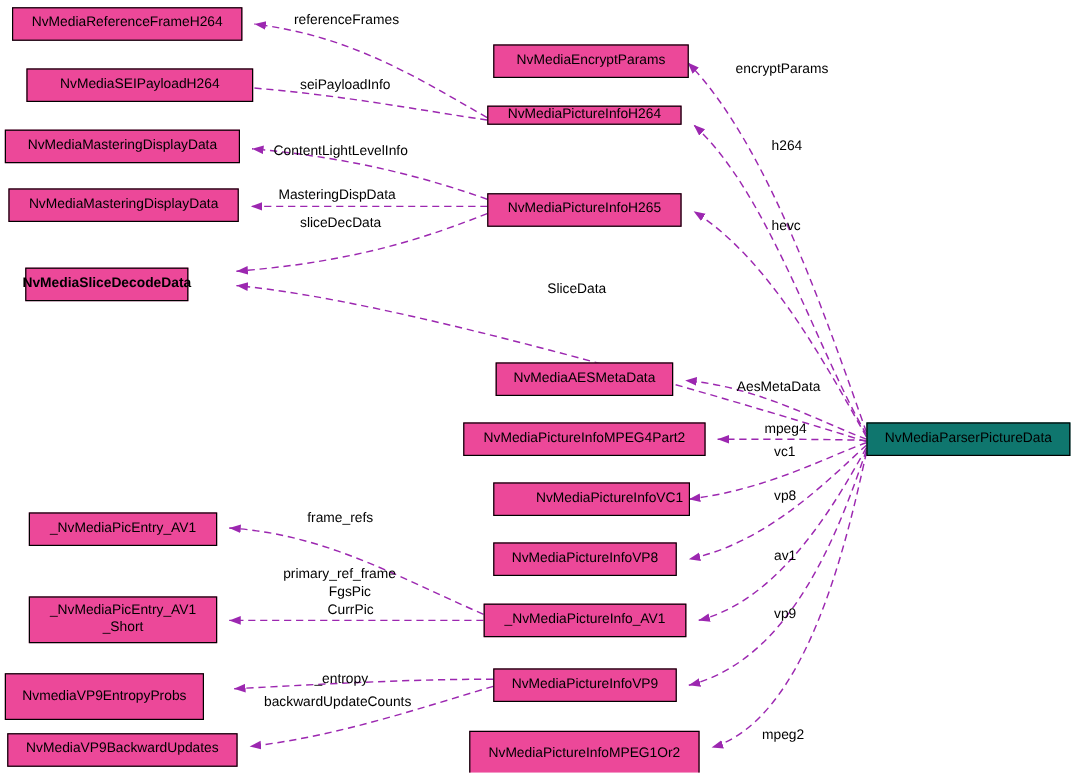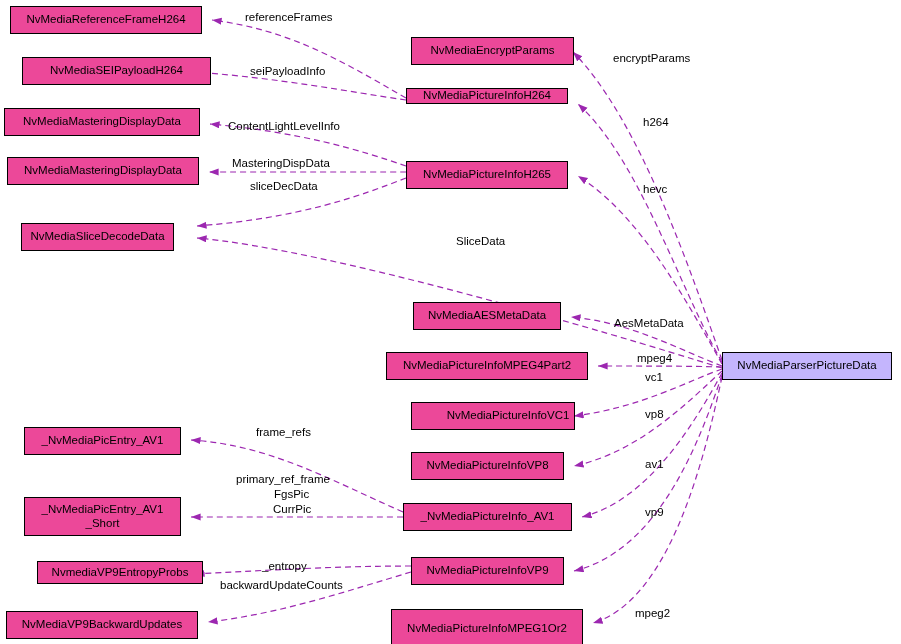--- a/index.html
+++ b/index.html
@@ -32,21 +32,21 @@
     font-size: 11.5px;
     line-height: 1.15;
     display: flex;
     align-items: center;
     justify-content: center;
     text-align: center;
     white-space: pre;
     padding: 0 4px;
   }
   .node.highlight {
-    background: #c4b5fd;
+    background: #0f766e;
   }
   .edge-label {
     position: absolute;
     font-size: 11.5px;
     color: #000000;
     white-space: pre;
     text-align: center;
     line-height: 1.15;
   }
 </style>
@@ -85,35 +85,35 @@
       <path d="M403,517 C330,517 260,517 191,517"></path>
       <path d="M411,566 C340,566 270,570 195,574"></path>
       <path d="M411,572 C350,590 280,614 208,622"></path>
     </g>
   </svg>
 
   <div class="node" style="left:10px;top:6px;width:192px;height:28px;">NvMediaReferenceFrameH264</div>
   <div class="node" style="left:22px;top:57px;width:189px;height:28px;">NvMediaSEIPayloadH264</div>
   <div class="node" style="left:4px;top:108px;width:196px;height:28px;">NvMediaMasteringDisplayData</div>
   <div class="node" style="left:7px;top:157px;width:192px;height:28px;">NvMediaMasteringDisplayData</div>
-  <div class="node" style="left:21px;top:223px;width:153px;height:28px;">NvMediaSliceDecodeData</div>
+  <div class="node" style="left:21px;top:223px;width:136px;height:28px;font-weight:bold;">NvMediaSliceDecodeData</div>
   <div class="node" style="left:411px;top:37px;width:163px;height:28px;">NvMediaEncryptParams</div>
   <div class="node" style="left:406px;top:88px;width:162px;height:16px;">NvMediaPictureInfoH264</div>
   <div class="node" style="left:406px;top:161px;width:162px;height:28px;">NvMediaPictureInfoH265</div>
   <div class="node" style="left:413px;top:302px;width:148px;height:28px;">NvMediaAESMetaData</div>
   <div class="node" style="left:386px;top:352px;width:202px;height:28px;">NvMediaPictureInfoMPEG4Part2</div>
   <div class="node" style="left:411px;top:402px;width:164px;height:28px;padding-left:34px;">NvMediaPictureInfoVC1</div>
   <div class="node" style="left:411px;top:452px;width:153px;height:28px;">NvMediaPictureInfoVP8</div>
   <div class="node" style="left:403px;top:503px;width:169px;height:28px;">_NvMediaPictureInfo_AV1</div>
   <div class="node" style="left:411px;top:557px;width:153px;height:28px;">NvMediaPictureInfoVP9</div>
   <div class="node" style="left:391px;top:609px;width:192px;height:40px;">NvMediaPictureInfoMPEG1Or2</div>
   <div class="node" style="left:24px;top:427px;width:157px;height:28px;">_NvMediaPicEntry_AV1</div>
   <div class="node" style="left:24px;top:497px;width:157px;height:39px;">_NvMediaPicEntry_AV1
 _Short</div>
-  <div class="node" style="left:37px;top:561px;width:166px;height:23px;text-align:right;">NvmediaVP9EntropyProbs</div>
+  <div class="node" style="left:4px;top:561px;width:166px;height:39px;text-align:right;">NvmediaVP9EntropyProbs</div>
   <div class="node" style="left:6px;top:611px;width:192px;height:28px;">NvMediaVP9BackwardUpdates</div>
   <div class="node highlight" style="left:722px;top:352px;width:170px;height:28px;">NvMediaParserPictureData</div>
 
   <div class="edge-label" style="left:245px;top:11px;text-align:right;">referenceFrames</div>
   <div class="edge-label" style="left:250px;top:65px;">seiPayloadInfo</div>
   <div class="edge-label" style="left:228px;top:120px;">ContentLightLevelInfo</div>
   <div class="edge-label" style="left:232px;top:157px;">MasteringDispData</div>
   <div class="edge-label" style="left:250px;top:180px;">sliceDecData</div>
   <div class="edge-label" style="left:456px;top:235px;">SliceData</div>
   <div class="edge-label" style="left:613px;top:52px;">encryptParams</div>

